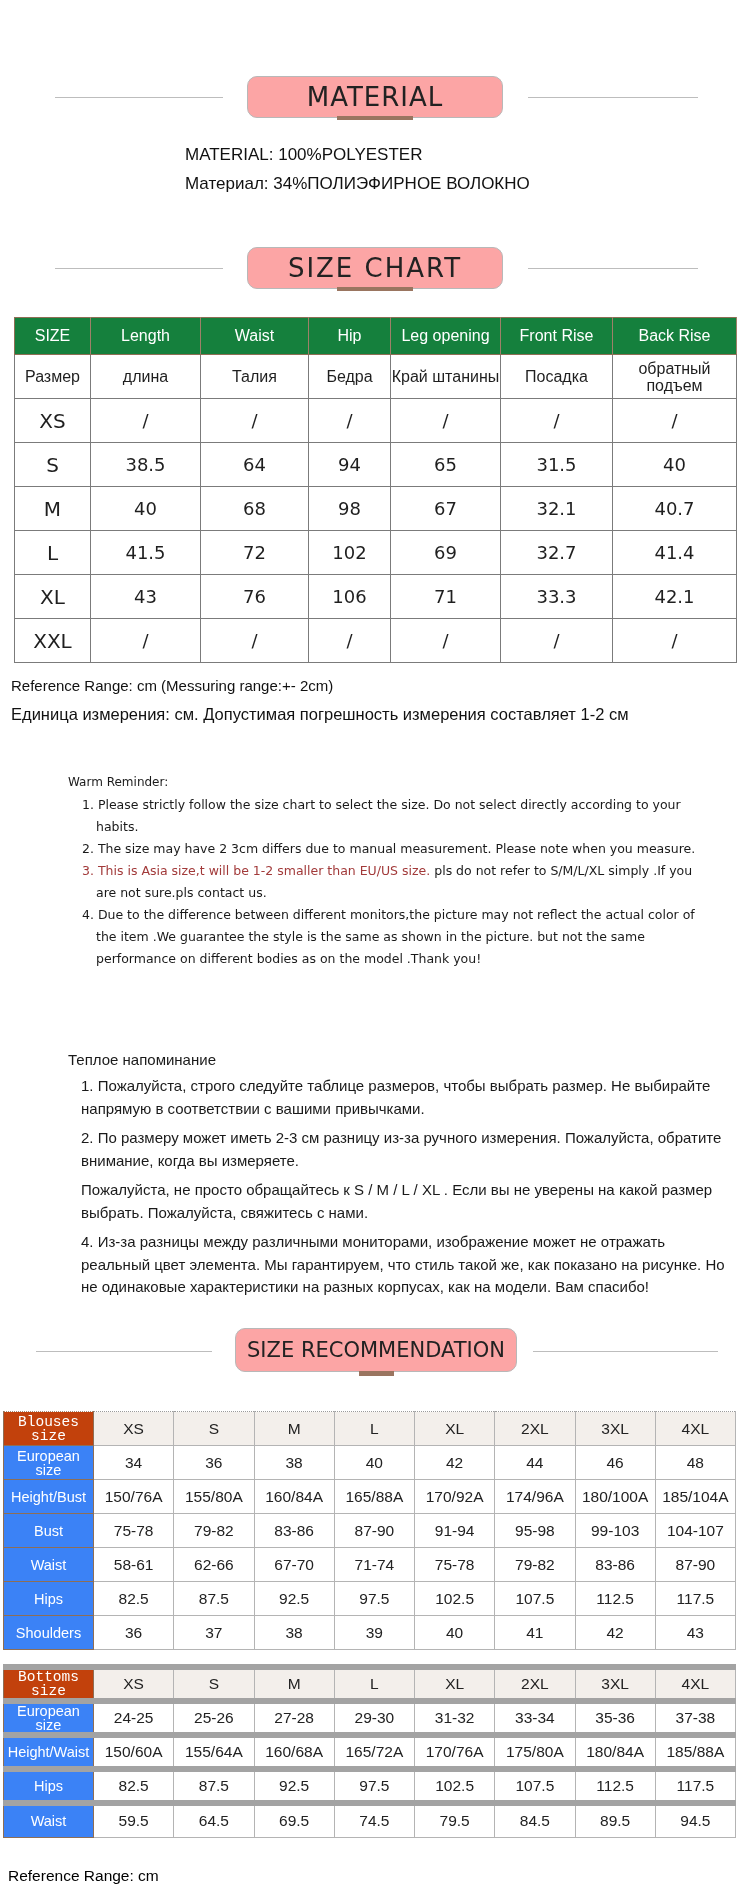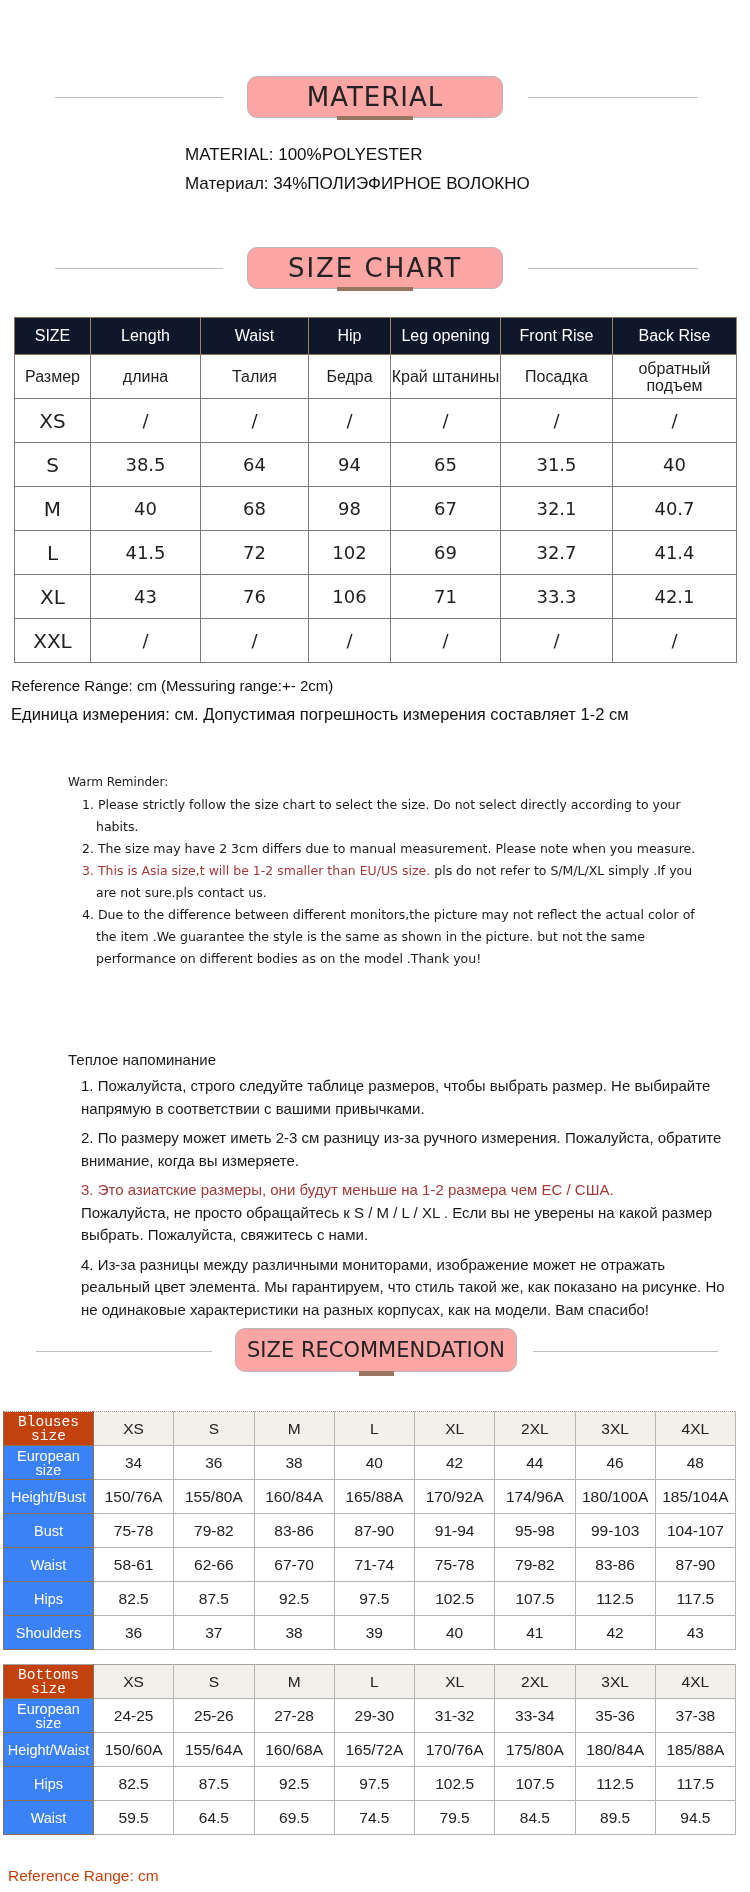--- a/index.html
+++ b/index.html
@@ -34,21 +34,21 @@
   #title-rec .box { left: 235px; width: 282px; height: 44px; font-size: 21px; letter-spacing: 0; }
   #title-rec .bar { left: 359px; width: 35px; top: 43px; height: 5px; }
   #title-rec .line { top: 23px; }
 
   .mat-lines { position: absolute; left: 185px; top: 140px; font-family: "Liberation Sans", sans-serif; font-size: 17px; color: #111; }
   .mat-lines div { height: 29px; line-height: 29px; }
 
   
   table { border-collapse: collapse; position: absolute; table-layout: fixed; }
   #chart1 { left: 14px; top: 317px; width: 722px; }
-  #chart1 th { background: #0f172a; color: #fff; font-weight: normal; font-size: 16px; height: 37px; border: 1px solid #8e6e55; border-right: 1px solid #9e8068; }
+  #chart1 th { background: #15803d; color: #fff; font-weight: normal; font-size: 16px; height: 37px; border: 1px solid #8e6e55; border-right: 1px solid #9e8068; }
   #chart1 td { border: 1px solid #7b7b7b; text-align: center; font-size: 18px; font-family: "DejaVu Sans", sans-serif; color: #1f1f1f; height: 44px; }
   #chart1 tr.ru td { font-size: 16px; line-height: 17px; font-family: "Liberation Sans", sans-serif; }
   #chart1 td.sz { font-size: 20px; }
 
   .ref1 { position: absolute; left: 11px; top: 677px; font-size: 15px; color: #111; }
   .ref2 { position: absolute; left: 11px; top: 705px; font-size: 16.5px; color: #111; }
 
   
   .rem-en { position: absolute; left: 68px; top: 775px; width: 640px; font-family: "DejaVu Sans", sans-serif; font-size: 12.5px; color: #1a1a1a; }
   .rem-en .head { font-size: 12px; height: 19px; }
@@ -60,23 +60,23 @@
   .rem-ru .item { margin-left: 13px; line-height: 22.5px; margin-bottom: 7px; }
 
   
   .rec { left: 3px; width: 733px; }
   .rec td { border: 1px solid #b4b4b4; border-top: 1px dotted #9a9a9a; text-align: center; font-size: 15.5px; color: #222; height: 34px; }
   .rec td.lbl { background: #3b82f6; color: #fff; font-size: 14.5px; line-height: 14px; border-color: #8e6e55; border-top: 1px dotted #a58b77; }
   .rec tr.hd td { background: #f3efeb; }
   .rec tr.hd td.lbl { background: #c2410c; font-family: Liberation Mono, monospace; }
   #blouses { top: 1411px; }
   #bottoms { top: 1664px; }
-  #bottoms td { border-top: 1px solid #a3a3a3; }
-
-  .ref3 { position: absolute; left: 8px; top: 1867px; font-size: 15.5px; color: #c2410c; }
+  #bottoms td { border-top: 6px solid #a3a3a3; }
+
+  .ref3 { position: absolute; left: 8px; top: 1867px; font-size: 15.5px; color: #000000; }
 </style>
 </head>
 <body>
 
 <div class="sec-title" id="title-material">
   <div class="line l"></div>
   <div class="box">MATERIAL</div>
   <div class="bar"></div>
   <div class="line r"></div>
 </div>
@@ -190,21 +190,20 @@
   <div class="item">2. The size may have 2 3cm differs due to manual measurement. Please note when you measure.</div>
   <div class="item"><span class="red">3. This is Asia size,t will be 1-2 smaller than EU/US size.</span><span> pls do not refer to S/M/L/XL simply .If you are not sure.pls contact us.</span></div>
   <div class="item">4. Due to the difference between different monitors,the picture may not reflect the actual color of the item .We guarantee the style is the same as shown in the picture. but not the same performance on different bodies as on the model .Thank you!</div>
 </div>
 
 <div class="rem-ru">
   <div class="head">Теплое напоминание</div>
   <div class="item">1. Пожалуйста, строго следуйте таблице размеров, чтобы выбрать размер. Не выбирайте напрямую в соответствии с вашими привычками.</div>
   <div class="item">2. По размеру может иметь 2-3 см разницу из-за ручного измерения. Пожалуйста, обратите внимание, когда вы измеряете.</div>
   <div class="item">
-      <div class="red">3. Это азиатские размеры, они будут меньше на 1-2 размера чем ЕС / США.</div>
       <div>Пожалуйста, не просто обращайтесь к S / M / L / XL . Если вы не уверены на какой размер выбрать. Пожалуйста, свяжитесь с нами.</div>
     </div>
   <div class="item">4. Из-за разницы между различными мониторами, изображение может не отражать реальный цвет элемента. Мы гарантируем, что стиль такой же, как показано на рисунке. Но не одинаковые характеристики на разных корпусах, как на модели. Вам спасибо!</div>
 </div>
 
 <div class="sec-title" id="title-rec">
   <div class="line l"></div>
   <div class="box">SIZE RECOMMENDATION</div>
   <div class="bar"></div>
   <div class="line r"></div>

